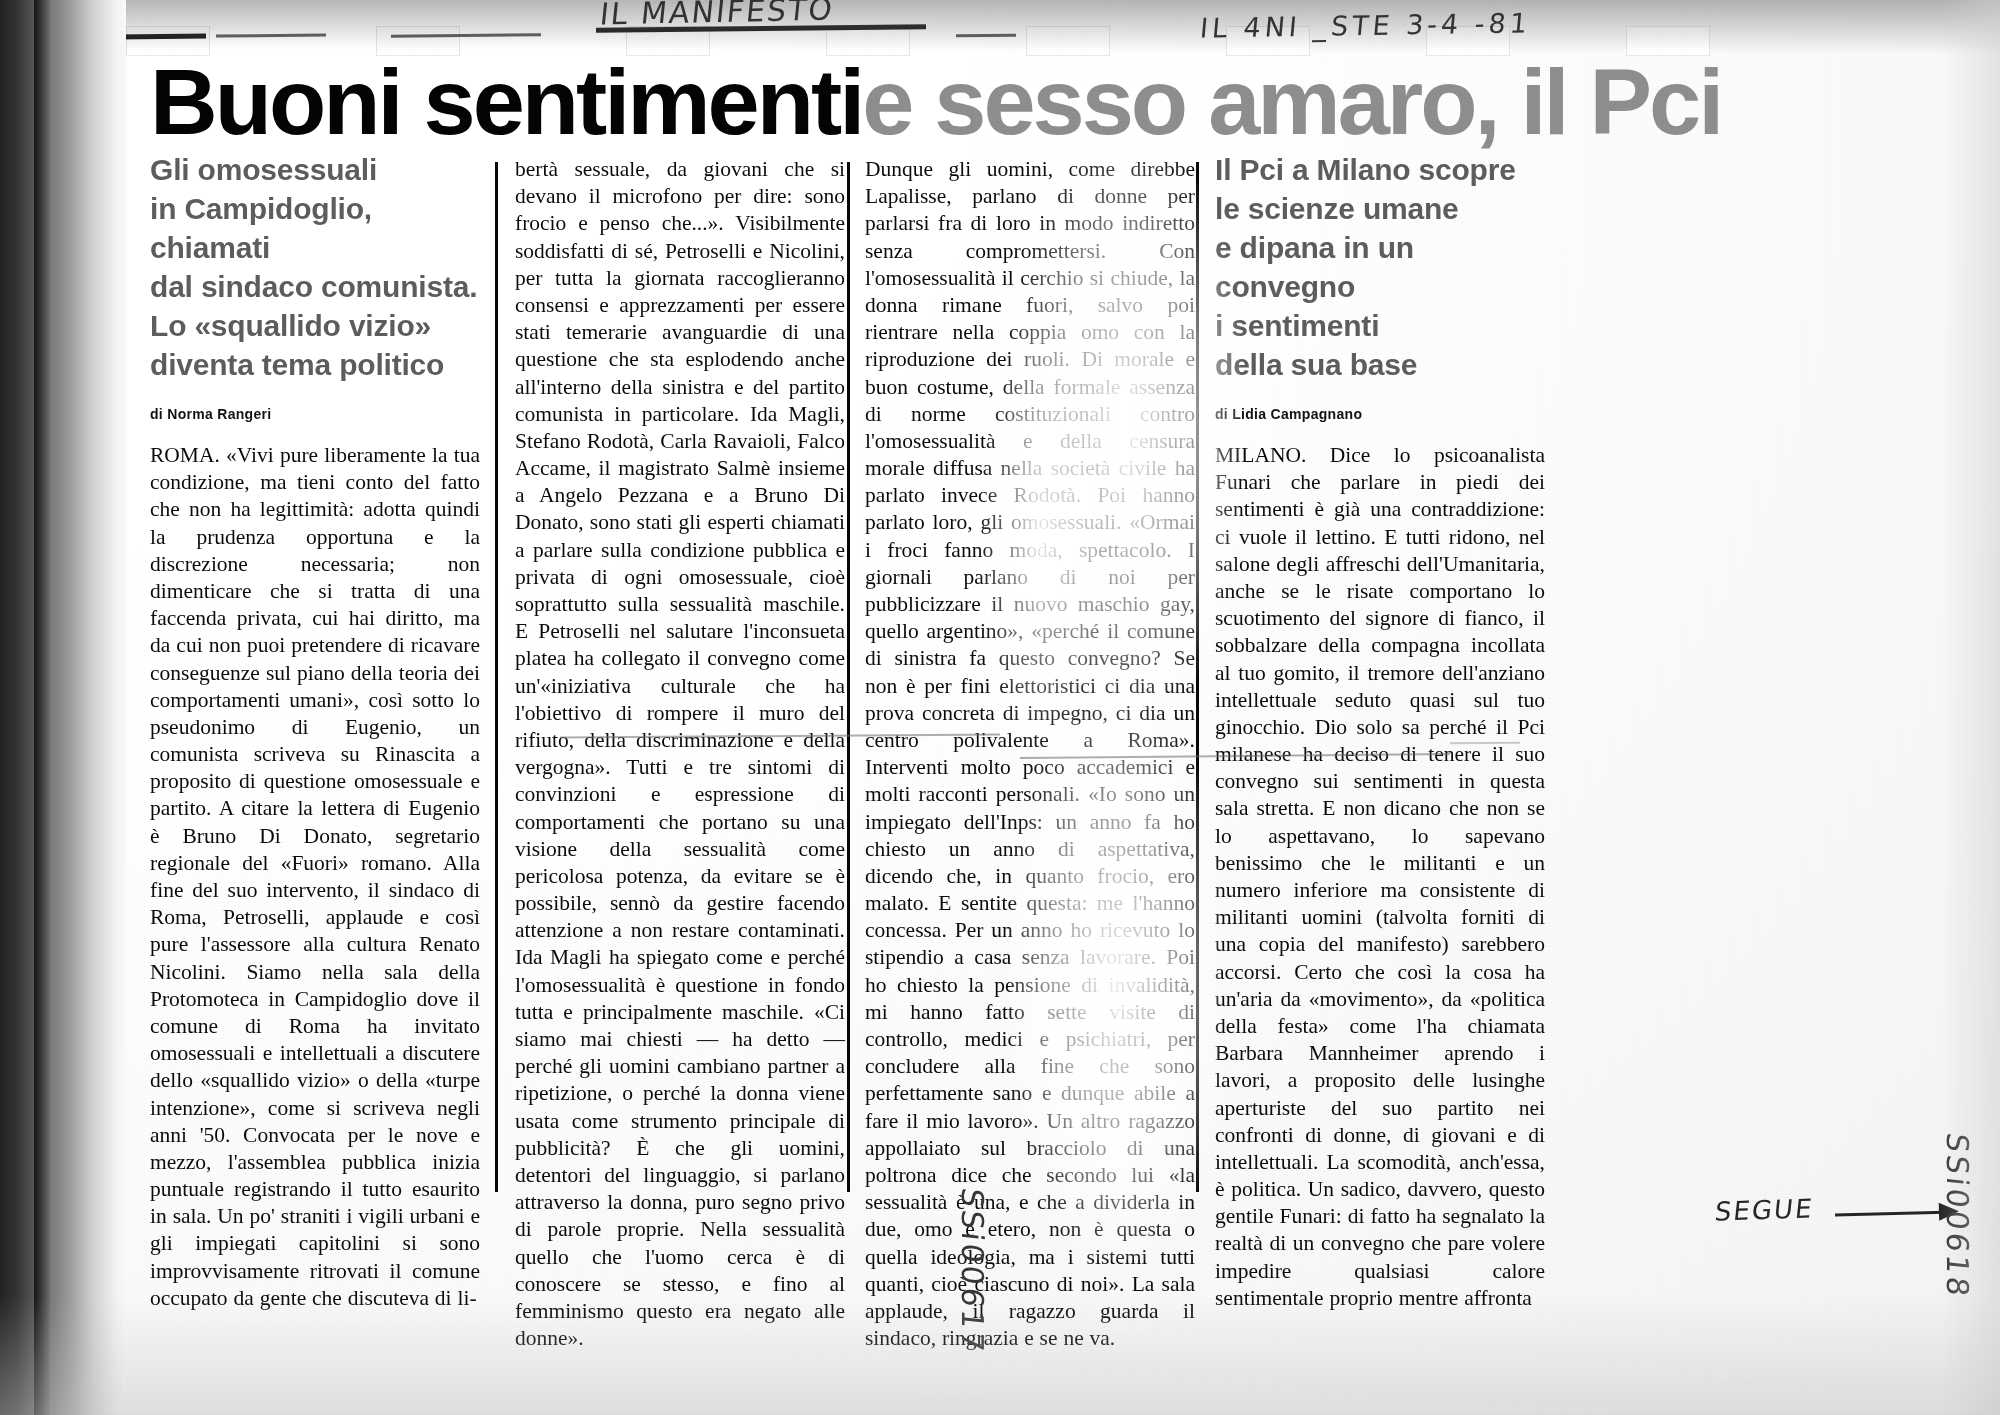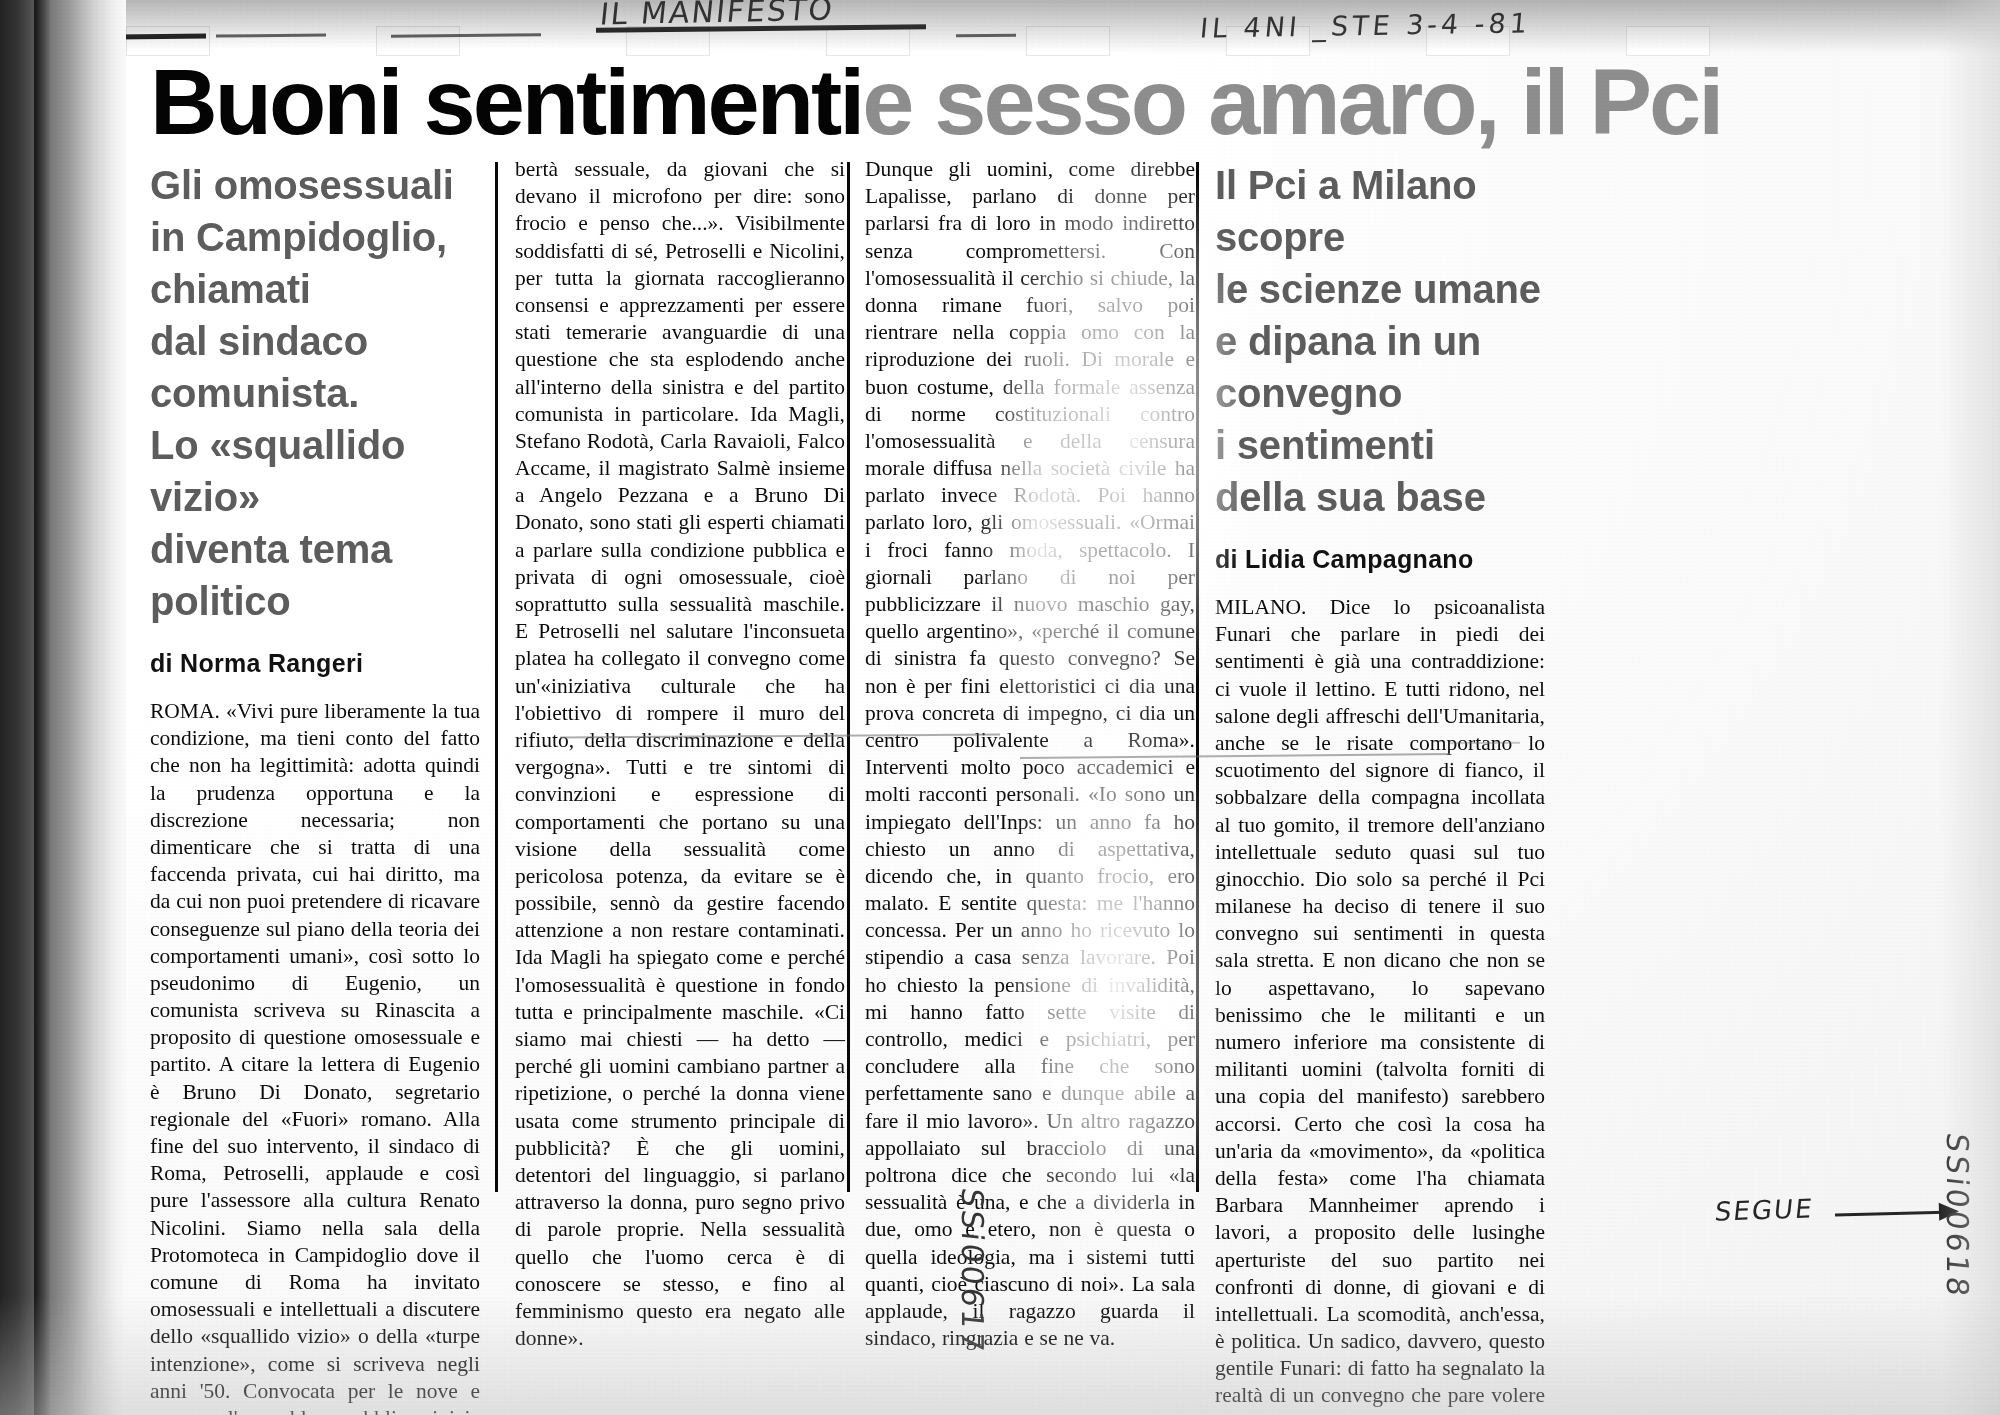--- a/index.html
+++ b/index.html
@@ -154,30 +154,30 @@
   .rule {
     position:absolute; top:12px; width:3px; height:1030px; background:#111;
   }
   #rule-1 { left: 345px; }
   #rule-2 { left: 697px; }
   #rule-3 { left: 1046px; }
 
   .deck {
     font-family:"Liberation Sans", sans-serif;
     font-weight:bold;
-    font-size: 40px;
+    font-size: 30px;
     line-height: 1.30;
     color:#0f766e;
     letter-spacing:-.2px;
-    margin: 9px 0 0 0;
+    margin: 0 0 0 0;
   }
   .byline {
     font-family:"Liberation Sans", sans-serif;
     font-weight:bold;
-    font-size: 25px;
+    font-size: 14px;
     color:#1a1a1a;
     margin-top: 22px;
     letter-spacing:.3px;
   }
   .body {
     font-family:"Liberation Serif", serif;
     font-size: 21.5px;
     line-height: 1.265;
     color:#141414;
     text-align: justify;

